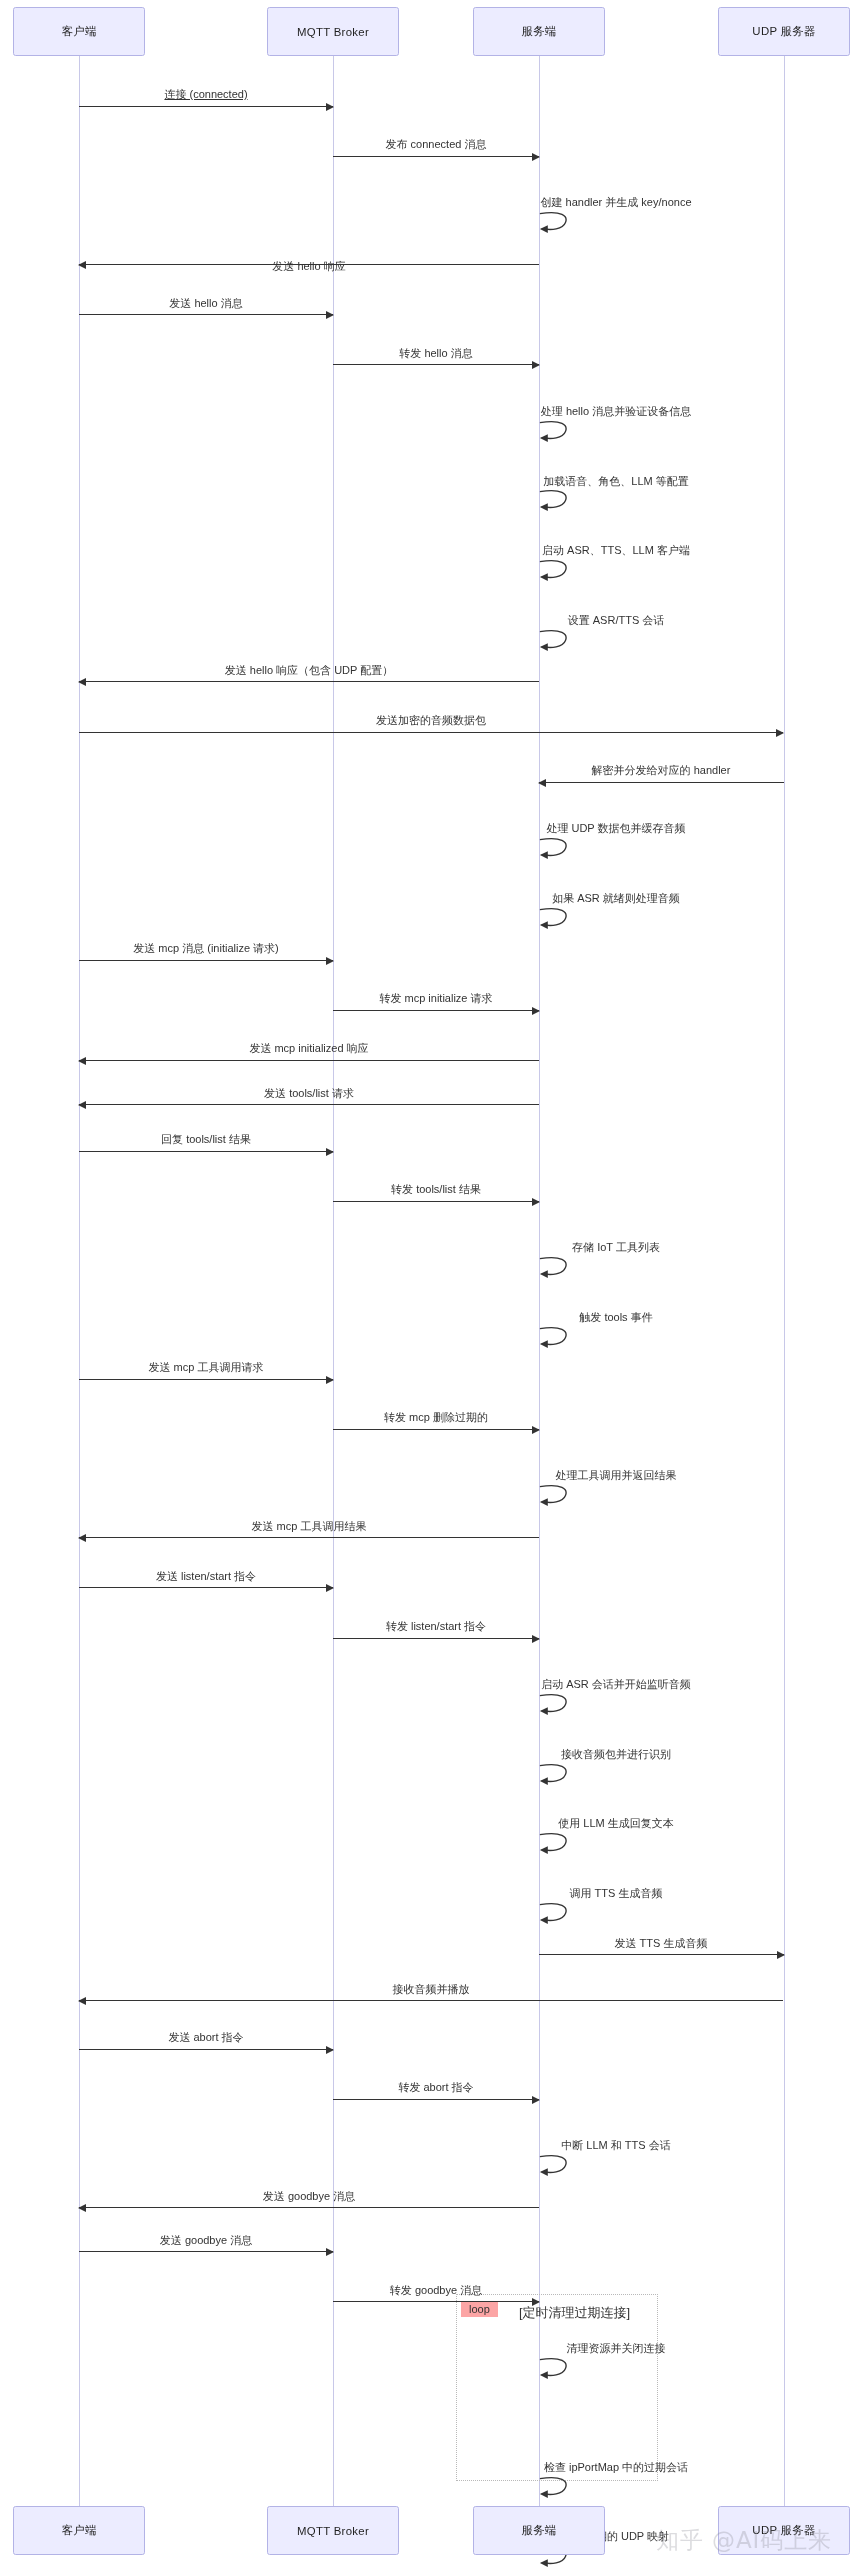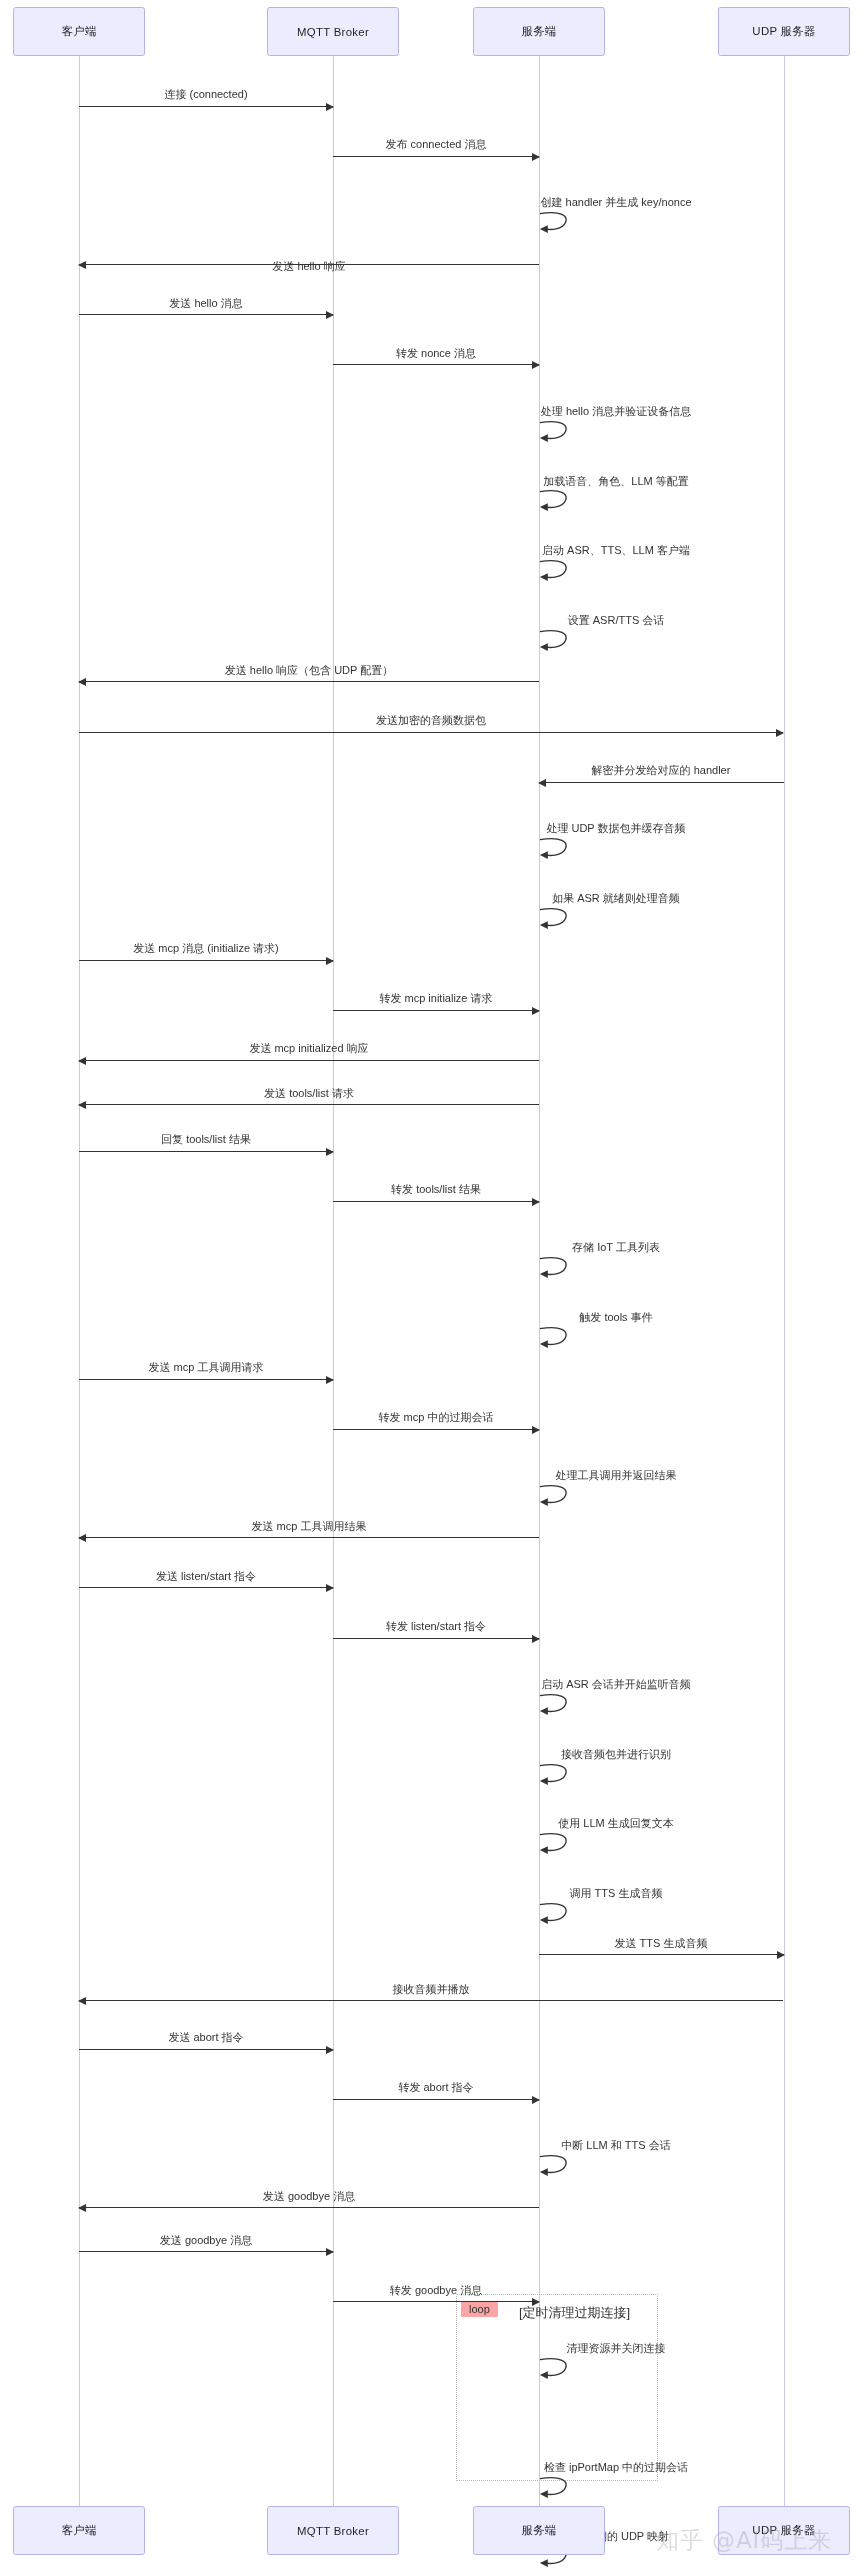--- a/index.html
+++ b/index.html
@@ -30,34 +30,34 @@
       <div class="lifeline" style="left: 539px; top: 56px; height: 2450px;"></div>
       <div class="lifeline" style="left: 784px; top: 56px; height: 2450px;"></div>
     </div>
   <div id="layer-fragments">
       <div class="frag" style="left: 456px; top: 2294px; width: 202px; height: 187px;"></div>
       <div class="frag-tag" style="left: 461px; top: 2301px;">loop</div>
       <div class="frag-cond" style="left: 519px; top: 2304px;">[定时清理过期连接]</div>
     </div>
   <div id="layer-messages">
       <div class="msg right" style="left: 79px; top: 106px; width: 254px;"></div>
-      <div class="msg-label" style="left: 206px; top: 87px;">连接 (connected)</div>
+      <div class="msg-label" style="left: 206px; top: 87px; text-decoration: underline;">连接 (connected)</div>
       <div class="msg right" style="left: 333px; top: 156px; width: 206px;"></div>
       <div class="msg-label" style="left: 436px; top: 137px;">发布 connected 消息</div>
       <div class="msg-label" style="left: 616px; top: 195px;">创建 handler 并生成 key/nonce</div>
       <svg class="selfloop" viewBox="0 0 34 26" style="left: 539px; top: 211px;">
         <path d="M1,3 C26,-1 33,6 30,13 C27,21 14,22 3,20" fill="none" stroke="#333" stroke-width="1.5"></path>
         <polygon points="1,20.5 10,16 10,25" fill="#333"></polygon>
       </svg>
       <div class="msg left" style="left: 79px; top: 264px; width: 460px;"></div>
       <div class="msg-label" style="left: 309px; top: 246px; margin-top: 13px;">发送 hello 响应</div>
       <div class="msg right" style="left: 79px; top: 314px; width: 254px;"></div>
       <div class="msg-label" style="left: 206px; top: 296px;">发送 hello 消息</div>
       <div class="msg right" style="left: 333px; top: 364px; width: 206px;"></div>
-      <div class="msg-label" style="left: 436px; top: 346px;">转发 nonce 消息</div>
+      <div class="msg-label" style="left: 436px; top: 346px;">转发 hello 消息</div>
       <div class="msg-label" style="left: 616px; top: 404px;">处理 hello 消息并验证设备信息</div>
       <svg class="selfloop" viewBox="0 0 34 26" style="left: 539px; top: 420px;">
         <path d="M1,3 C26,-1 33,6 30,13 C27,21 14,22 3,20" fill="none" stroke="#333" stroke-width="1.5"></path>
         <polygon points="1,20.5 10,16 10,25" fill="#333"></polygon>
       </svg>
       <div class="msg-label" style="left: 616px; top: 474px;">加载语音、角色、LLM 等配置</div>
       <svg class="selfloop" viewBox="0 0 34 26" style="left: 539px; top: 489px;">
         <path d="M1,3 C26,-1 33,6 30,13 C27,21 14,22 3,20" fill="none" stroke="#333" stroke-width="1.5"></path>
         <polygon points="1,20.5 10,16 10,25" fill="#333"></polygon>
       </svg>
@@ -105,21 +105,21 @@
         <polygon points="1,20.5 10,16 10,25" fill="#333"></polygon>
       </svg>
       <div class="msg-label" style="left: 616px; top: 1310px;">触发 tools 事件</div>
       <svg class="selfloop" viewBox="0 0 34 26" style="left: 539px; top: 1326px;">
         <path d="M1,3 C26,-1 33,6 30,13 C27,21 14,22 3,20" fill="none" stroke="#333" stroke-width="1.5"></path>
         <polygon points="1,20.5 10,16 10,25" fill="#333"></polygon>
       </svg>
       <div class="msg right" style="left: 79px; top: 1379px; width: 254px;"></div>
       <div class="msg-label" style="left: 206px; top: 1360px;">发送 mcp 工具调用请求</div>
       <div class="msg right" style="left: 333px; top: 1429px; width: 206px;"></div>
-      <div class="msg-label" style="left: 436px; top: 1410px;">转发 mcp 中的过期会话</div>
+      <div class="msg-label" style="left: 436px; top: 1410px;">转发 mcp 删除过期的</div>
       <div class="msg-label" style="left: 616px; top: 1468px;">处理工具调用并返回结果</div>
       <svg class="selfloop" viewBox="0 0 34 26" style="left: 539px; top: 1484px;">
         <path d="M1,3 C26,-1 33,6 30,13 C27,21 14,22 3,20" fill="none" stroke="#333" stroke-width="1.5"></path>
         <polygon points="1,20.5 10,16 10,25" fill="#333"></polygon>
       </svg>
       <div class="msg left" style="left: 79px; top: 1537px; width: 460px;"></div>
       <div class="msg-label" style="left: 309px; top: 1519px;">发送 mcp 工具调用结果</div>
       <div class="msg right" style="left: 79px; top: 1587px; width: 254px;"></div>
       <div class="msg-label" style="left: 206px; top: 1569px;">发送 listen/start 指令</div>
       <div class="msg right" style="left: 333px; top: 1638px; width: 206px;"></div>

